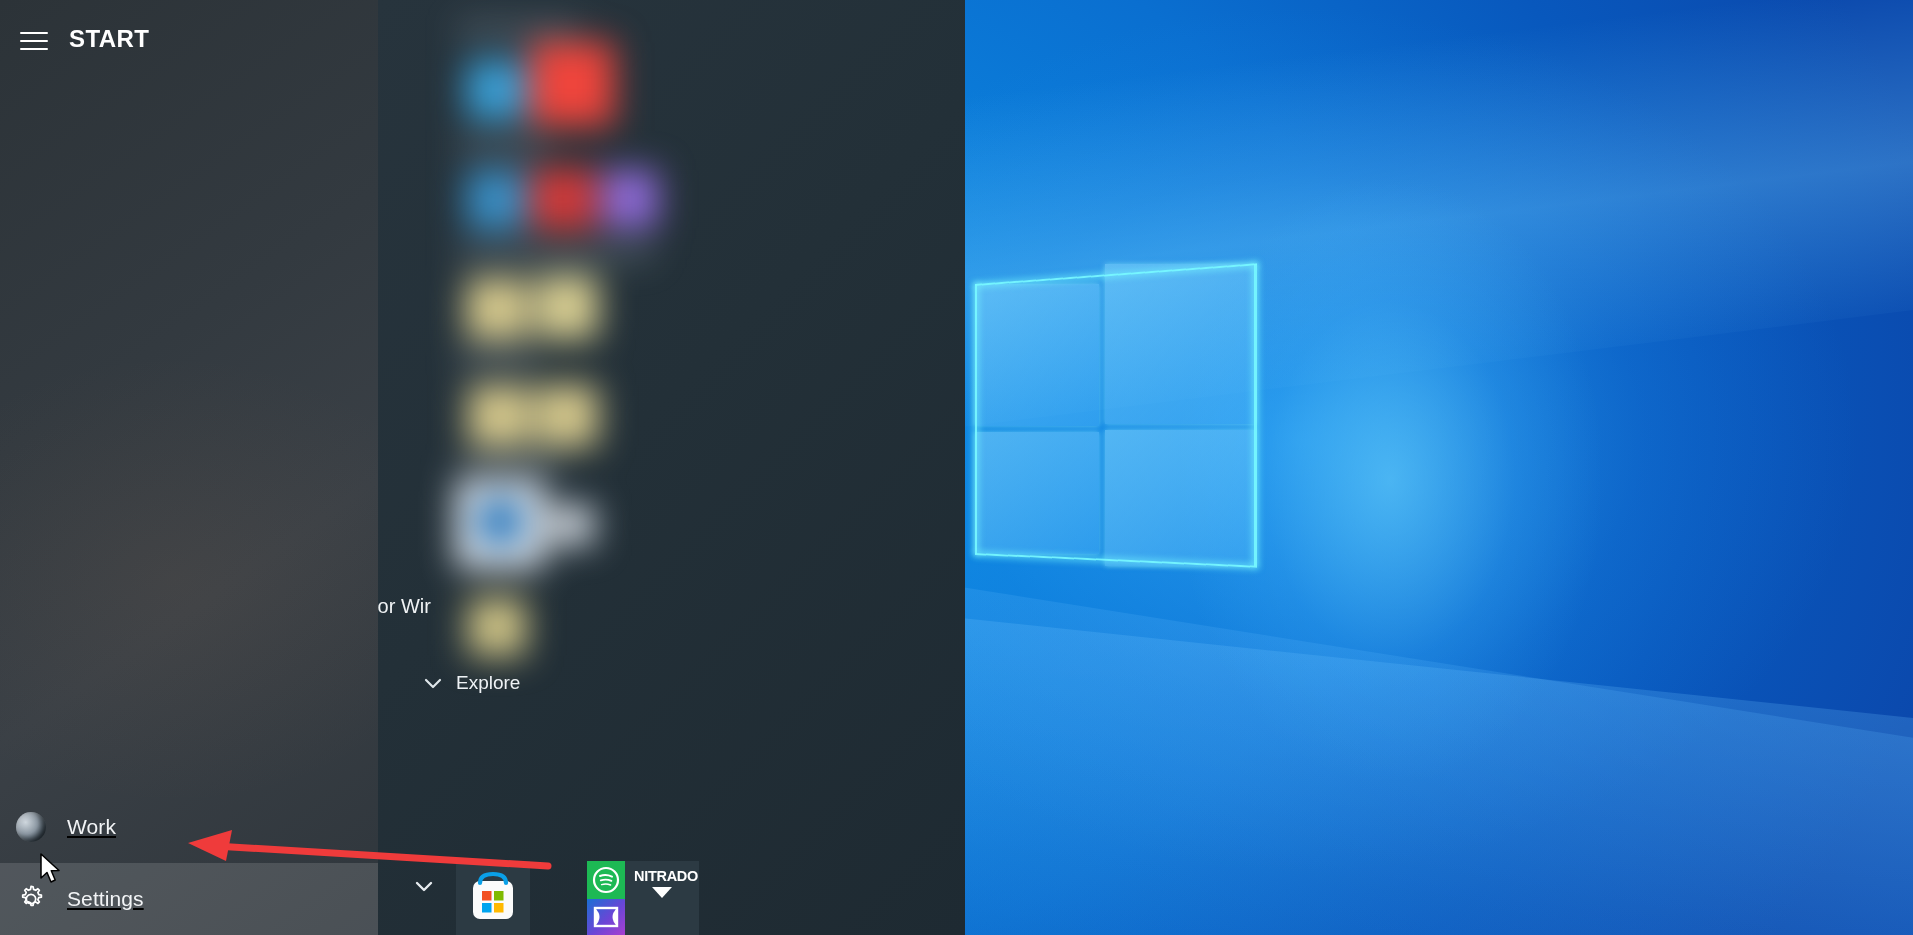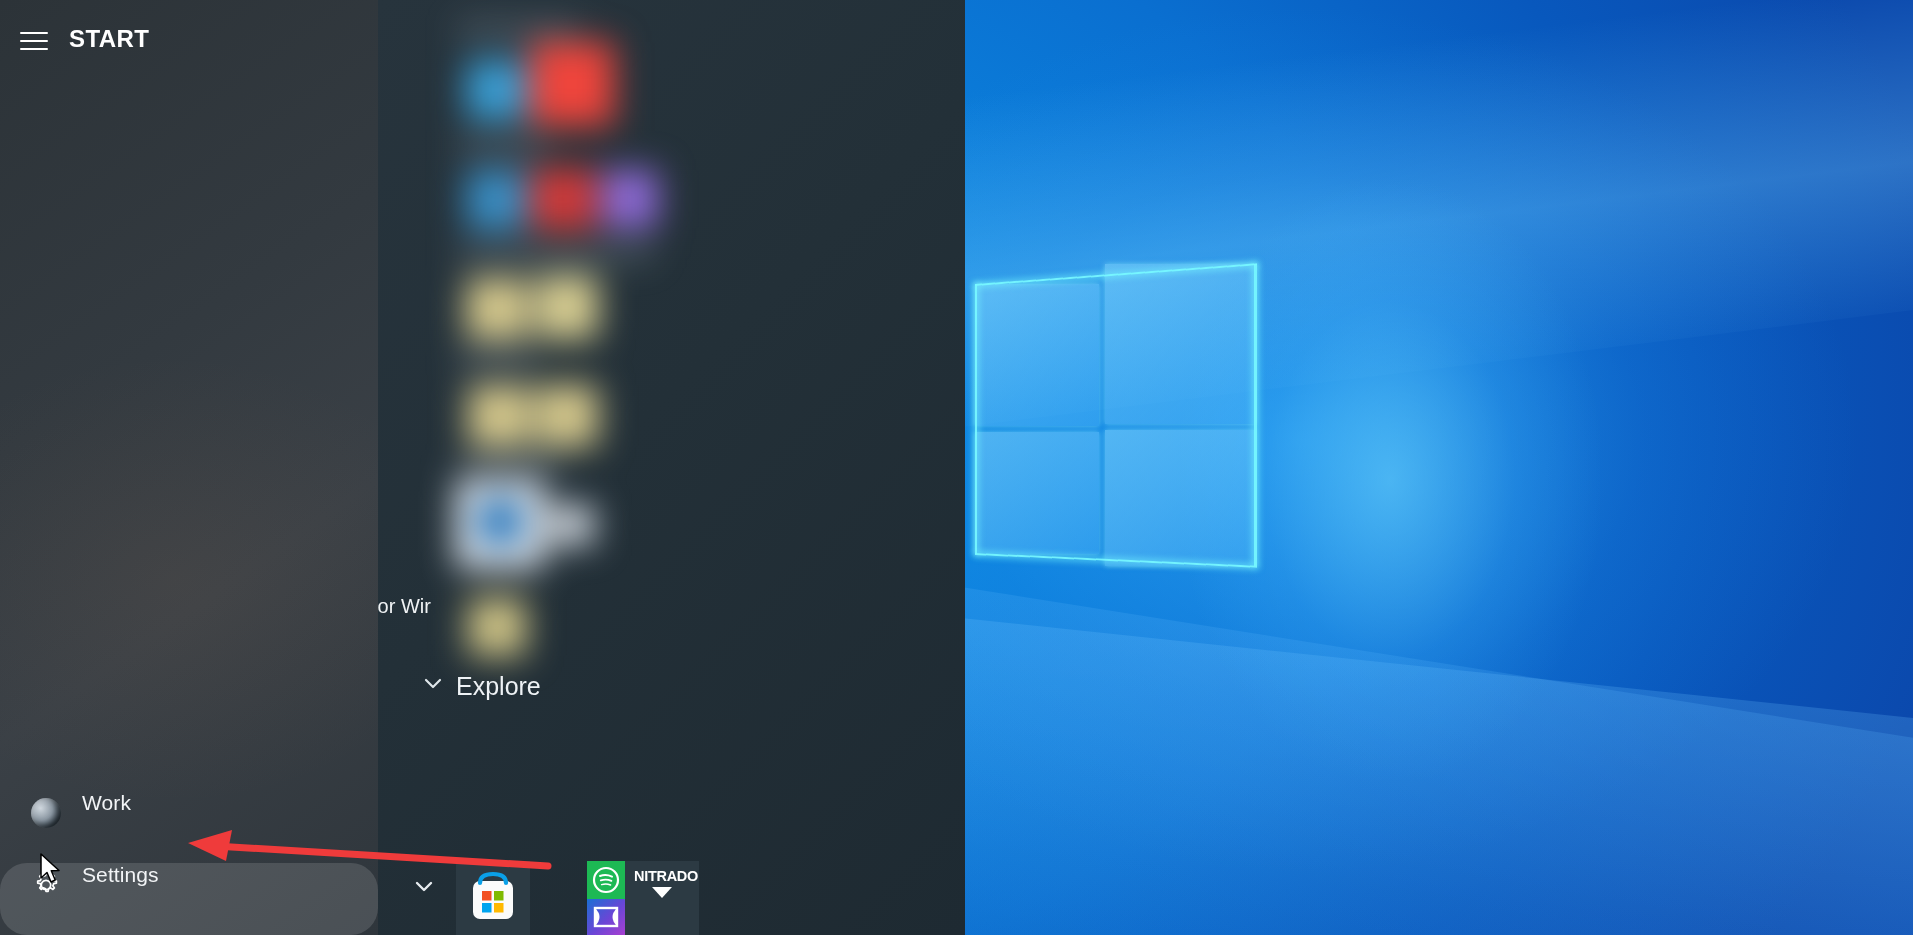--- a/index.html
+++ b/index.html
@@ -103,24 +103,24 @@
   }
   #hamburger i { display:block; height:2px; background:#ffffff; border-radius:1px; }
 
   #start-title {
     position:absolute; left:69px; top:25px;
     font-size:24px; font-weight:bold; color:#ffffff; letter-spacing:0.4px;
   }
 
   #rail-items { position:absolute; left:0; bottom:0; width:378px; }
   .rail-item {
-    position:relative; display:flex; align-items:flex-start;
-    height:72px; padding-left:24px; cursor:pointer;
-  }
-  .rail-item.active { background:rgba(255,255,255,0.135);border-radius:27px; }
+    position:relative; display:flex; align-items:center;
+    height:72px; padding-left:9px; cursor:pointer;text-decoration:underline;
+  }
+  .rail-item.active { background:rgba(255,255,255,0.135); }
   .rail-icon {
     width:44px; height:44px; flex:0 0 44px;
     display:flex; align-items:center; justify-content:center;
     color:#ffffff;
   }
   .rail-label {
     margin-left:14px; font-size:21px; color:#f2f4f6; font-weight:400;
     letter-spacing:0.1px;
   }
   .avatar {
@@ -227,21 +227,21 @@
 
           <g>
             <rect x="247" y="46" width="74" height="74" fill="#2c3a43"></rect>
             <text x="256" y="66" font-family="Liberation Sans, sans-serif" font-size="14.5" font-weight="bold" fill="#ffffff" letter-spacing="-0.3">NITRADO</text>
             <path d="M274 72 L294 72 L284 83 Z" fill="#ffffff"></path>
           </g>
         </svg>
       </div>
 
       <div style="position:absolute;left:-6px;top:595px;font-size:20px;color:#f0f3f5;white-space:nowrap;">for Wir</div>
-      <div style="position:absolute;left:78px;top:672px;font-size:25px;color:#eef2f5;">Explore</div>
+      <div style="position:absolute;left:78px;top:672px;font-size:19px;color:#eef2f5;">Explore</div>
       <svg style="position:absolute;left:36px;top:672px;" width="40" height="22" viewBox="0 0 40 22">
         <path d="M12 8 L19 15 L26 8" fill="none" stroke="#dfe6ea" stroke-width="2.2" stroke-linecap="round" stroke-linejoin="round"></path>
       </svg>
     </div>
 
     <div id="left-rail">
       <div id="rail-tint"></div>
 
       <div id="hamburger">
         <i></i>

